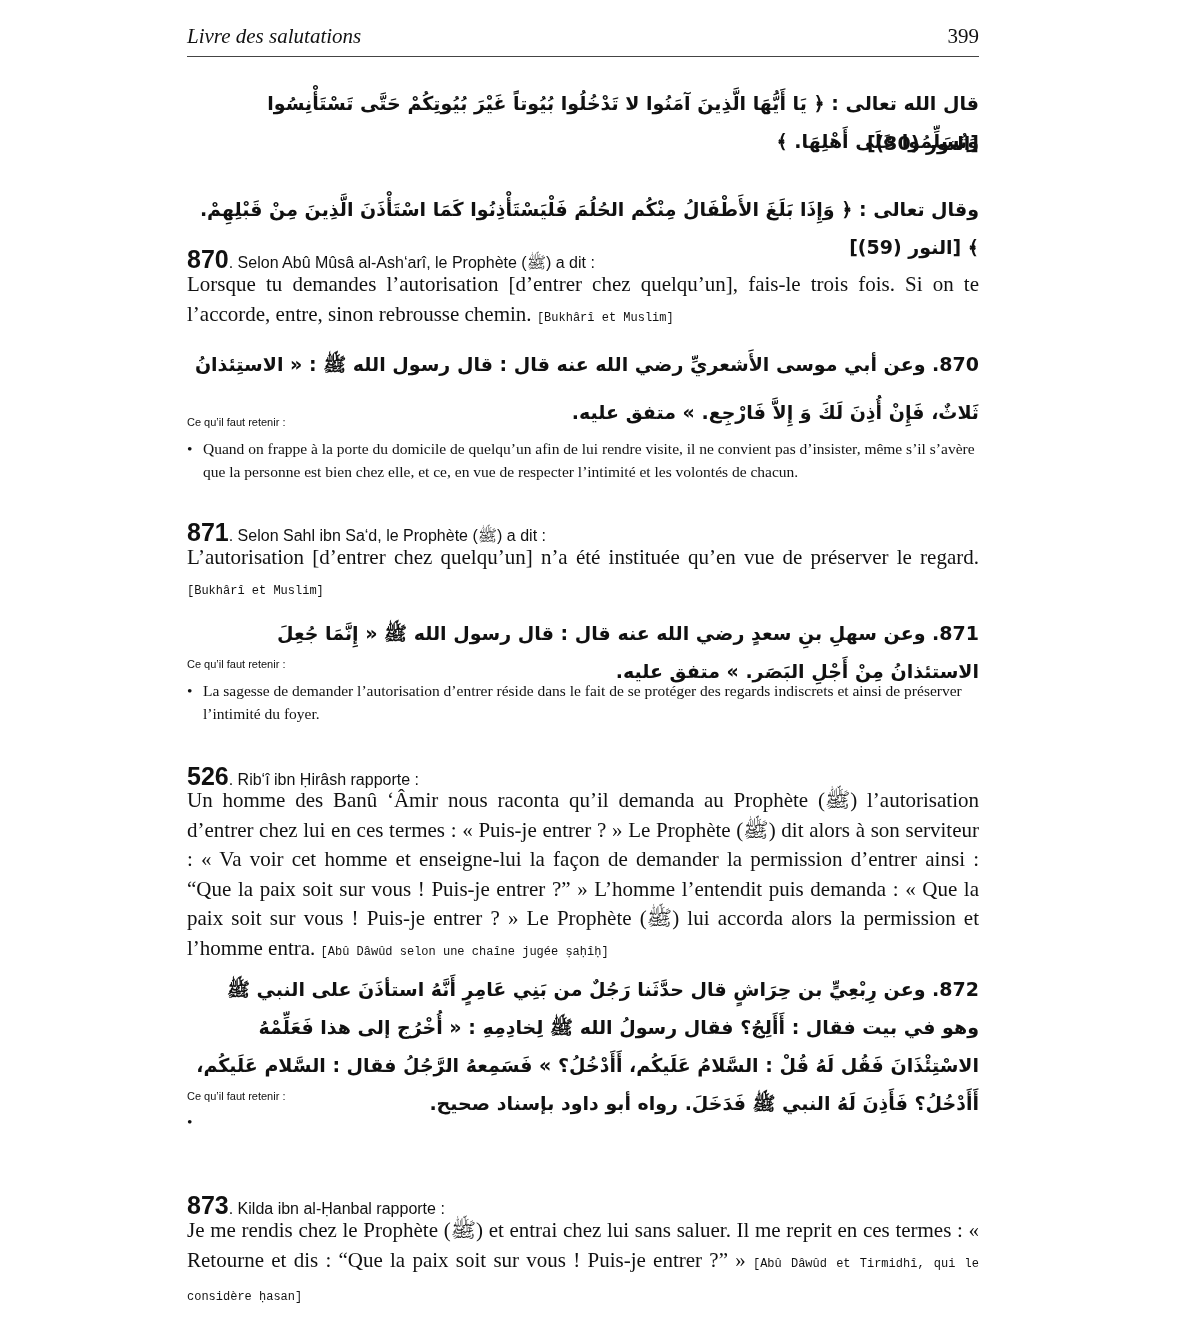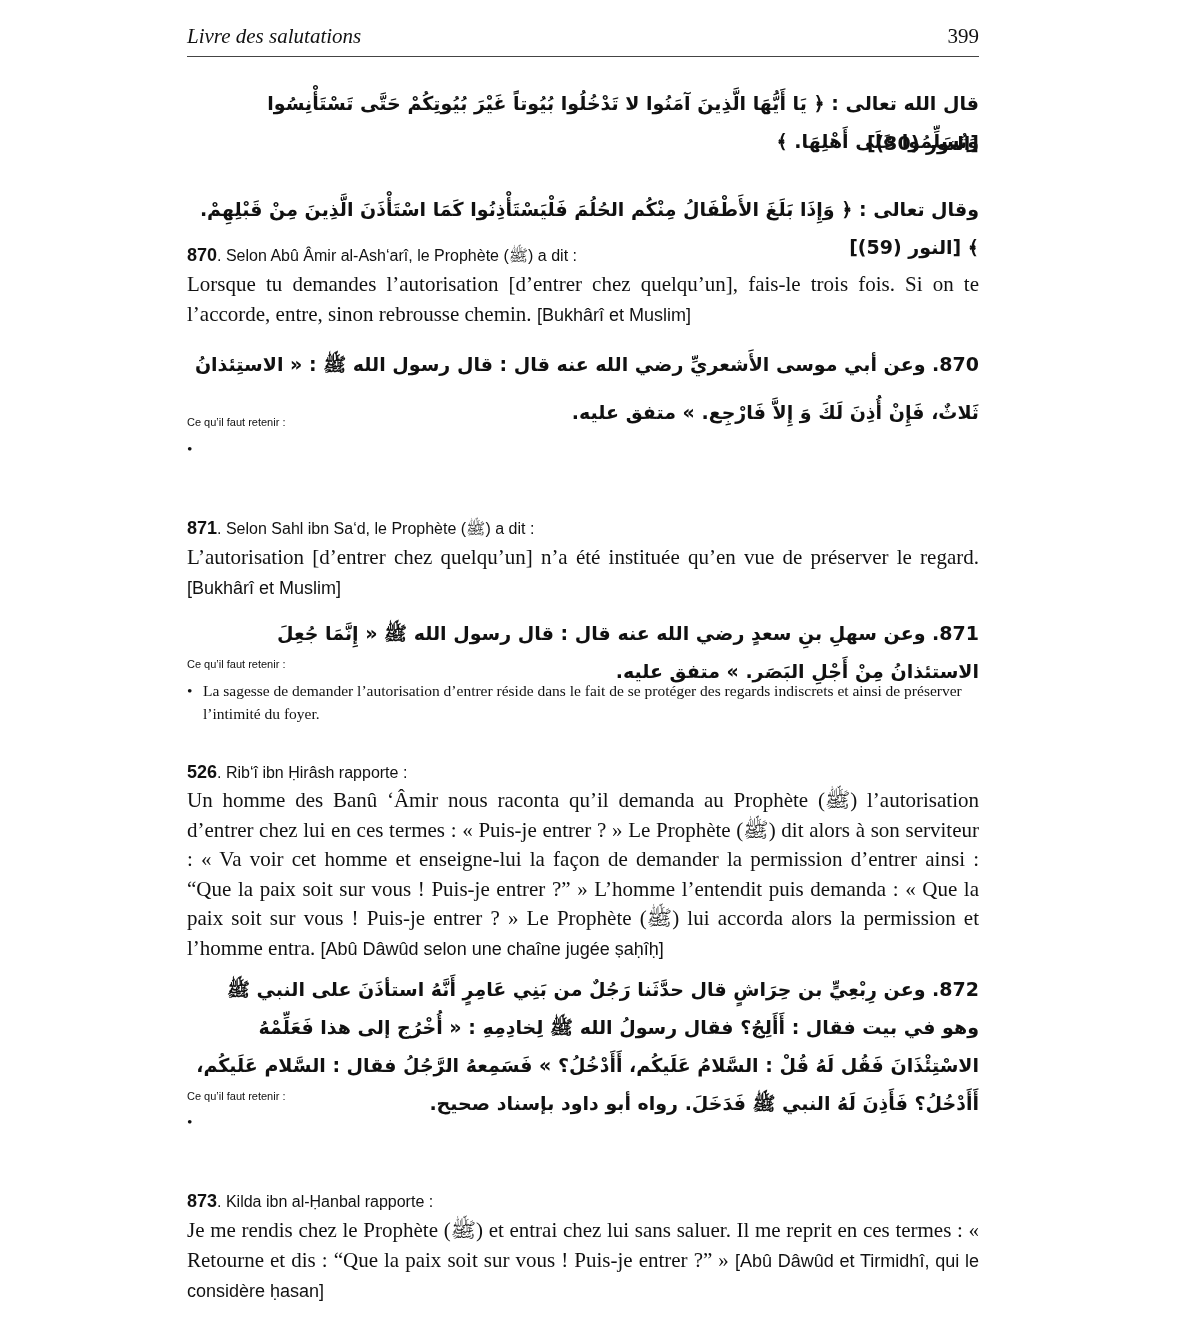--- a/index.html
+++ b/index.html
@@ -10,23 +10,23 @@
 
     .running-header { position: absolute; top: 24px; left: 0; width: 792px; height: 28px; }
     .running-title { position: absolute; left: 0; top: 0; font-style: italic; font-size: 21px; }
     .page-number { position: absolute; right: 0; top: 0; font-size: 21px; }
     .header-rule { position: absolute; top: 56px; left: 0; width: 792px; height: 1px; background: #444; }
 
     .arabic { direction: rtl; text-align: right; font-family: "DejaVu Sans", sans-serif; font-weight: bold; font-size: 19px; }
     .ar-block { position: absolute; left: 0; width: 792px; }
 
     .hadith-head { position: absolute; left: 0; font-size: 16px; }
-    .hadith-head .num { font-weight: bold; font-size: 18px; }
+    .hadith-head .num { font-weight: bold; font-size: 25px; }
     .fr { position: absolute; left: 0; width: 792px; font-size: 21px; line-height: 29.5px; text-align: justify; }
-    .src { font-family: Liberation Sans, sans-serif; font-size: 18px; }
+    .src { font-family: Liberation Mono, monospace; font-size: 12px; }
     .retenir-label { position: absolute; left: 0; font-size: 11px; }
     .bullet { position: absolute; left: 0; width: 792px; font-size: 15.5px; line-height: 23px; padding-left: 16px; box-sizing: border-box; }
     .bullet .dot { position: absolute; left: 0; top: 0; }
     .ar-line { line-height: 38px; }
   </style>
 </head>
 <body>
 
 <div class="page">
 
@@ -34,30 +34,31 @@
     <span class="running-title serif">Livre des salutations</span>
     <span class="page-number serif">399</span>
   </div>
   <div class="header-rule"></div>
 
   <div class="ar-block arabic ar-line" style="top:84px;">قال الله تعالى : ﴿ يَا أَيُّهَا الَّذِينَ آمَنُوا لا تَدْخُلُوا بُيُوتاً غَيْرَ بُيُوتِكُمْ حَتَّى تَسْتَأْنِسُوا وَتُسَلِّمُوا عَلَى أَهْلِهَا. ﴾</div>
   <div class="ar-block arabic ar-line" style="top:124px;">[النور (30)]</div>
   <div class="ar-block arabic ar-line" style="top:174px;margin-top:16px;">وقال تعالى : ﴿ وَإِذَا بَلَغَ الأَطْفَالُ مِنْكُم الحُلُمَ فَلْيَسْتَأْذِنُوا كَمَا اسْتَأْذَنَ الَّذِينَ مِنْ قَبْلِهِمْ. ﴾ [النور (59)]</div>
 
   <div class="hadith-head sans" style="top:245px;">
-    <span class="num">870</span><span>. Selon Abû Âmir al-Ash‘arî, le Prophète (ﷺ) a dit :</span>
+    <span class="num">870</span><span>. Selon Abû Mûsâ al-Ash‘arî, le Prophète (ﷺ) a dit :</span>
   </div>
   <div class="fr serif" style="top:270px;">
     <span>Lorsque tu demandes l’autorisation [d’entrer chez quelqu’un], fais-le trois fois. Si on te l’accorde, entre, sinon rebrousse chemin.</span>
     <span class="src">[Bukhârî et Muslim]</span>
   </div>
   <div class="ar-block arabic" style="top:340px; line-height:48px;">870. وعن أبي موسى الأَشعريِّ رضي الله عنه قال : قال رسول الله ﷺ : « الاستِئذانُ ثَلاثٌ، فَإِنْ أُذِنَ لَكَ وَ إِلاَّ فَارْجِع. » متفق عليه.</div>
   <div class="retenir-label sans" style="top:416px;">Ce qu’il faut retenir :</div>
   <div class="bullet serif" style="top:437px;">
     <span class="dot">•</span>
+    <span>Quand on frappe à la porte du domicile de quelqu’un afin de lui rendre visite, il ne convient pas d’insister, même s’il s’avère que la personne est bien chez elle, et ce, en vue de respecter l’intimité et les volontés de chacun.</span>
   </div>
 
   <div class="hadith-head sans" style="top:518px;">
     <span class="num">871</span><span>. Selon Sahl ibn Sa‘d, le Prophète (ﷺ) a dit :</span>
   </div>
   <div class="fr serif" style="top:543px;">
     <span>L’autorisation [d’entrer chez quelqu’un] n’a été instituée qu’en vue de préserver le regard.</span>
     <span class="src">[Bukhârî et Muslim]</span>
   </div>
   <div class="ar-block arabic ar-line" style="top:614px;">871. وعن سهلِ بنِ سعدٍ رضي الله عنه قال : قال رسول الله ﷺ « إِنَّمَا جُعِلَ الاستئذانُ مِنْ أَجْلِ البَصَر. » متفق عليه.</div>

